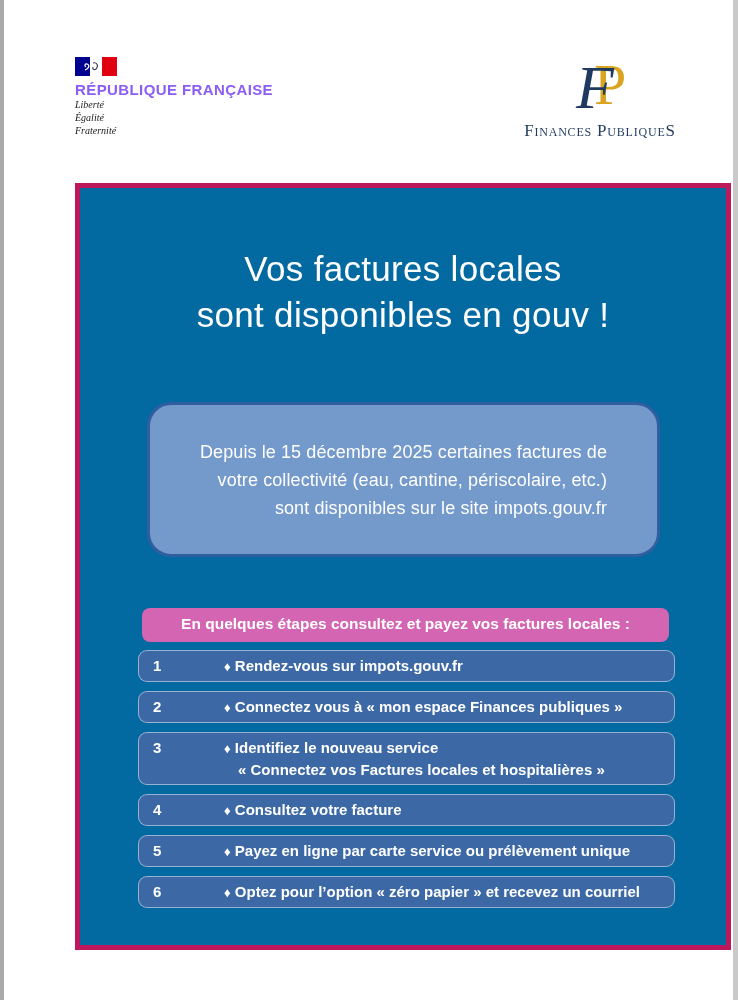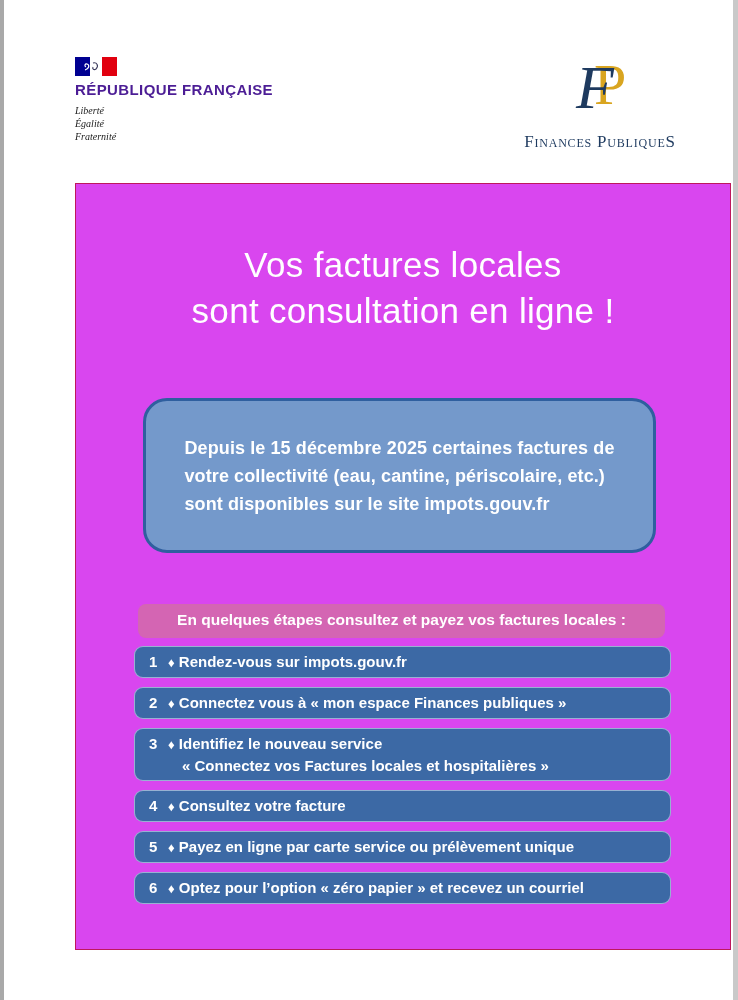--- a/index.html
+++ b/index.html
@@ -13,65 +13,64 @@
   
   .edge-left  { position:absolute; left:0; top:0; width:4px; height:1000px; background:#a9a9a9; }
   .edge-right { position:absolute; right:0; top:0; width:5px; height:1000px; background:#c9c9c9; }
 
   
   .rf-logo { position:absolute; left:75px; top:57px; }
   .rf-flag svg { display:block; }
   .rf-name {
     margin-top:5px;
     font-weight:bold; font-size:15px; line-height:17px;
-    letter-spacing:0.4px; color:#4c1d95;
+    letter-spacing:0.4px; color:#8b5cf6;
   }
   .rf-motto {
-    margin-top:6px;
     font-family:"Liberation Serif", serif; font-style:italic;
     font-size:10px; line-height:13px; color:#1a1a1a;
   }
   .rf-motto span { display:block; }
 
   .fp-logo { position:absolute; left:515px; top:52px; width:170px; text-align:center; }
   .fp-monogram svg { display:block; margin:0 auto; }
   .fp-name {
-    margin-top:18px;
+    margin-top:7px;
     font-family:"Liberation Serif", serif;
     font-variant:small-caps;
     font-size:17px; letter-spacing:0.8px;
     color:#1e3a5f; white-space:nowrap;
   }
 
   
   .poster {
     position:absolute; left:75px; top:183px;
     width:656px; height:767px;
-    background:#d946ef;
-    border:1px solid #be185d;
+    background:#0369a1;
+    border:5px solid #be185d;
   }
   .poster-title {
     position:absolute; top:58px; left:0; right:0;
     text-align:center; color:#ffffff;
     font-size:35px; line-height:46px; font-weight:normal;
     letter-spacing:0.3px;
   }
   .poster-title span { display:block; }
 
   .intro-box {
     position:absolute; left:67px; top:214px;
     width:513px; height:155px;
     background:#7499cb;
     border:3px solid #2f5f9f;
     border-radius:24px;
     display:flex; align-items:center; justify-content:center;
   }
   .intro-text {
-    text-align:left; color:#ffffff;
-    font-weight:bold; font-size:18px; line-height:28px;
+    text-align:right; color:#ffffff;
+    font-weight:normal; font-size:18px; line-height:28px;
     letter-spacing:0.1px;
   }
   .intro-text span { display:block; white-space:nowrap; }
 
   .pink-banner {
     position:absolute; left:62px; top:420px;
     width:527px; height:34px;
     background:#d465b3; border-radius:8px;
     color:#ffffff; font-weight:bold;
     font-size:15.5px; line-height:32px; text-align:center;
@@ -87,21 +86,21 @@
   .step {
     position:relative;
     background:#3c69a5;
     border:1px solid rgba(225,236,248,0.55);
     border-radius:9px;
     padding:4px 10px 4px 0;
     color:#ffffff; font-weight:bold;
     font-size:15px; line-height:21px;
   }
   .step-num { position:absolute; left:14px; top:4px; }
-  .step-text { display:block; padding-left:33px; }
+  .step-text { display:block; padding-left:85px; }
   .step-text .line1 { white-space:nowrap; }
   .step-text .line2 { display:block; padding-left:14px; white-space:nowrap; }
   .diamond { font-size:13px; }
 </style>
 </head>
 <body>
 
 <div class="edge-left"></div>
 <div class="edge-right"></div>
 
@@ -133,21 +132,21 @@
       <text x="12" y="56" font-family="Liberation Serif, serif" font-size="62" font-style="italic" fill="#1e3a5f">F</text>
     </svg>
   </div>
   <div class="fp-name">Finances PubliqueS</div>
 </div>
 
 <div class="poster">
 
   <h1 class="poster-title">
     <span>Vos factures locales</span>
-    <span>sont consultation en ligne !</span>
+    <span>sont disponibles en gouv !</span>
   </h1>
 
   <div class="intro-box">
     <p class="intro-text">
       <span>Depuis le 15 décembre 2025 certaines factures de</span>
       <span>votre collectivité (eau, cantine, périscolaire, etc.)</span>
       <span>sont disponibles sur le site impots.gouv.fr</span>
     </p>
   </div>
 

